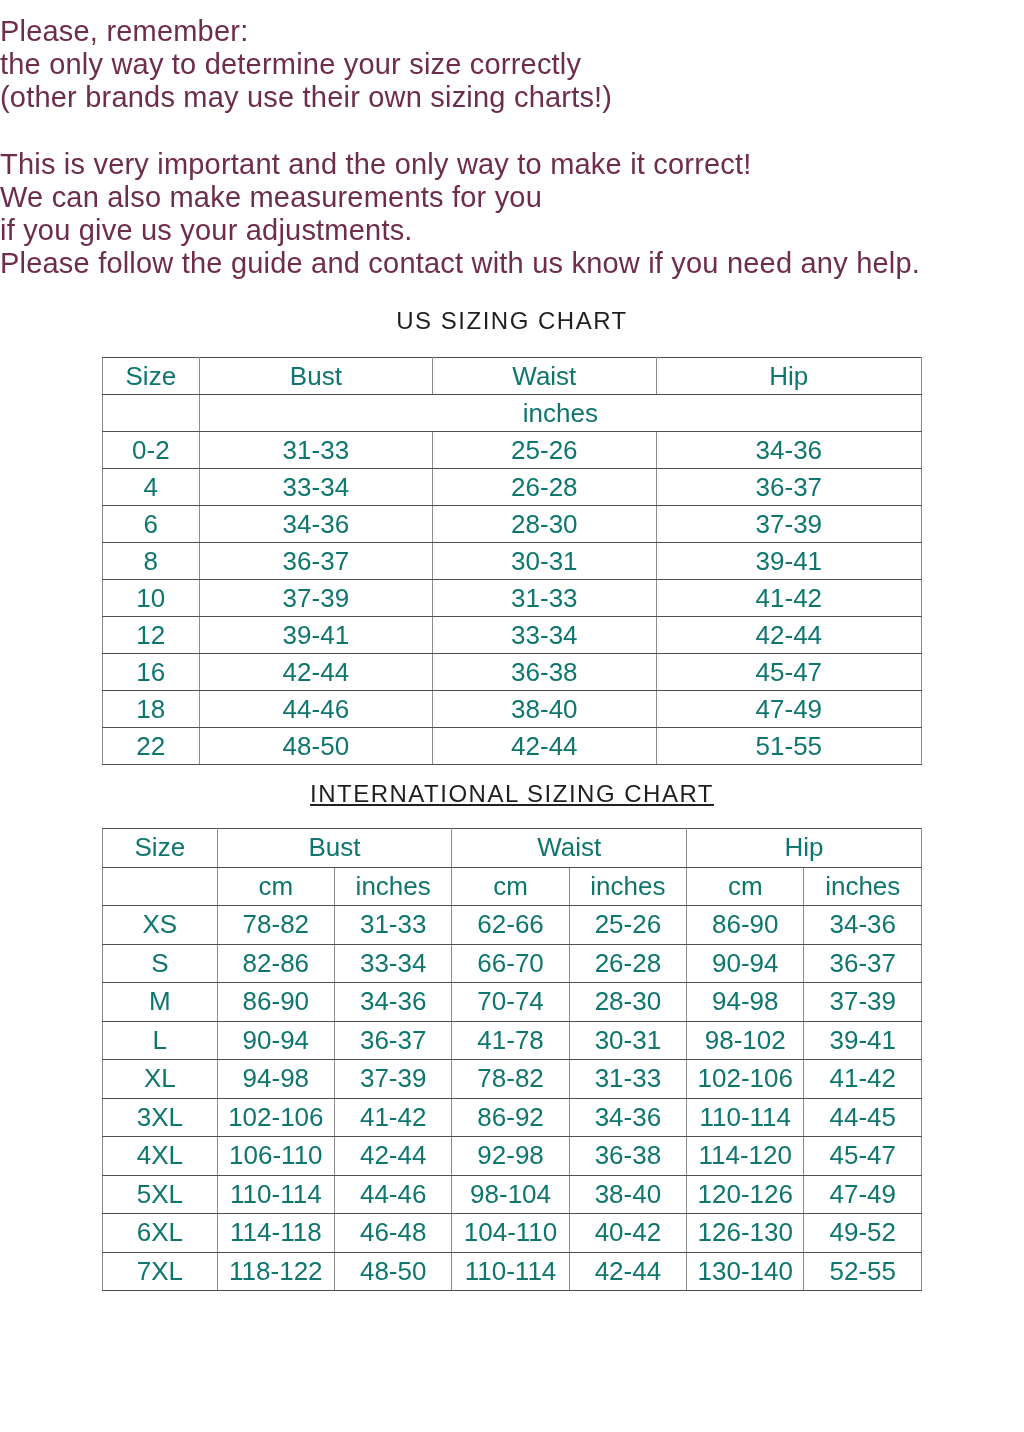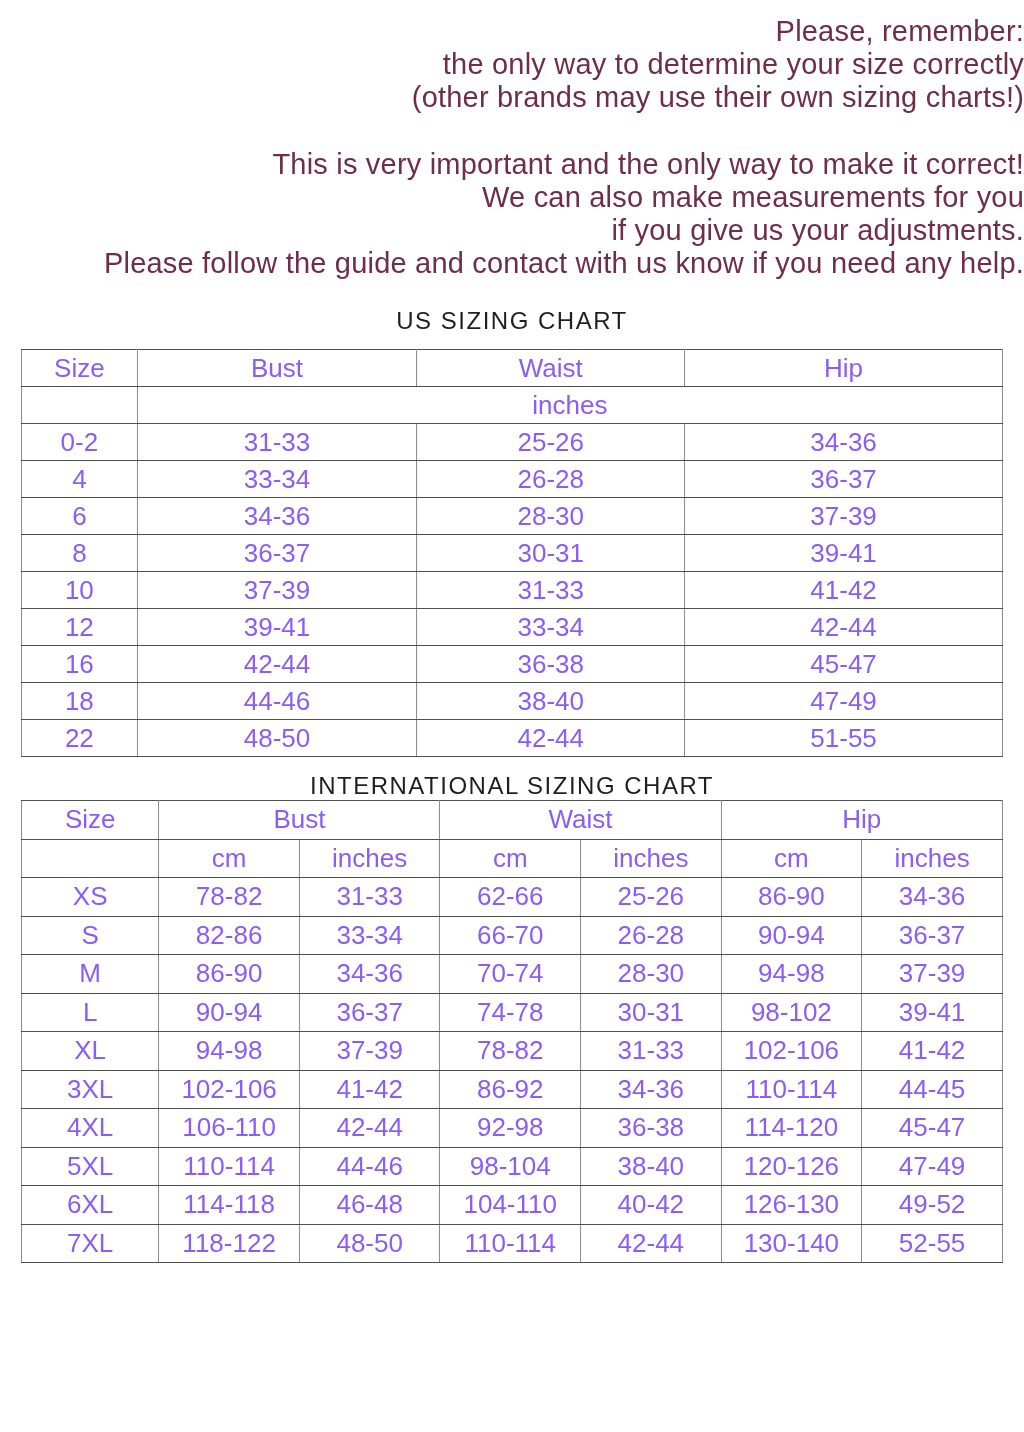--- a/index.html
+++ b/index.html
@@ -14,51 +14,51 @@
   }
   .page {
     width: 1024px;
     height: 1432px;
     overflow: hidden;
   }
 
   
   .intro {
     padding-top: 15px;
-    text-align: right;
+    text-align: left;
     color: #6e2d4b;
     font-weight: 300;
     letter-spacing: 0.2px;
   }
   .intro .line {
     font-size: 29px;
     line-height: 33px;
     white-space: nowrap;
   }
   .intro .block2 { margin-top: 34px; }
 
   
   .chart-title {
     text-align: center;
     color: #1f1f1f;
     font-size: 24px;
     font-weight: 300;
     letter-spacing: 1.5px;
     line-height: 28px;
   }
-  .us-title   { margin-top: 27px; margin-bottom: 14px; text-align: center; }
-  .intl-title { margin-top: 15px; margin-bottom: 0; }
+  .us-title   { margin-top: 27px; margin-bottom: 22px; text-align: center; }
+  .intl-title { margin-top: 15px; margin-bottom: 20px; text-decoration: underline; }
 
   
   table {
     border-collapse: collapse;
-    width: 982px;
+    width: 820px;
     margin: 0 auto;
     table-layout: fixed;
-    color: #8b5cf6;
+    color: #0f766e;
   }
   th, td {
     border-top: 1px solid #4f4f4f;
     border-bottom: 1px solid #4f4f4f;
     border-left: 1px solid #8c8c8c;
     border-right: 1px solid #8c8c8c;
     text-align: center;
     vertical-align: middle;
     font-weight: 300;
     font-size: 26px;
@@ -233,21 +233,21 @@
           <td>34-36</td>
           <td>70-74</td>
           <td>28-30</td>
           <td>94-98</td>
           <td>37-39</td>
         </tr>
         <tr>
           <td>L</td>
           <td>90-94</td>
           <td>36-37</td>
-          <td>74-78</td>
+          <td>41-78</td>
           <td>30-31</td>
           <td>98-102</td>
           <td>39-41</td>
         </tr>
         <tr>
           <td>XL</td>
           <td>94-98</td>
           <td>37-39</td>
           <td>78-82</td>
           <td>31-33</td>

